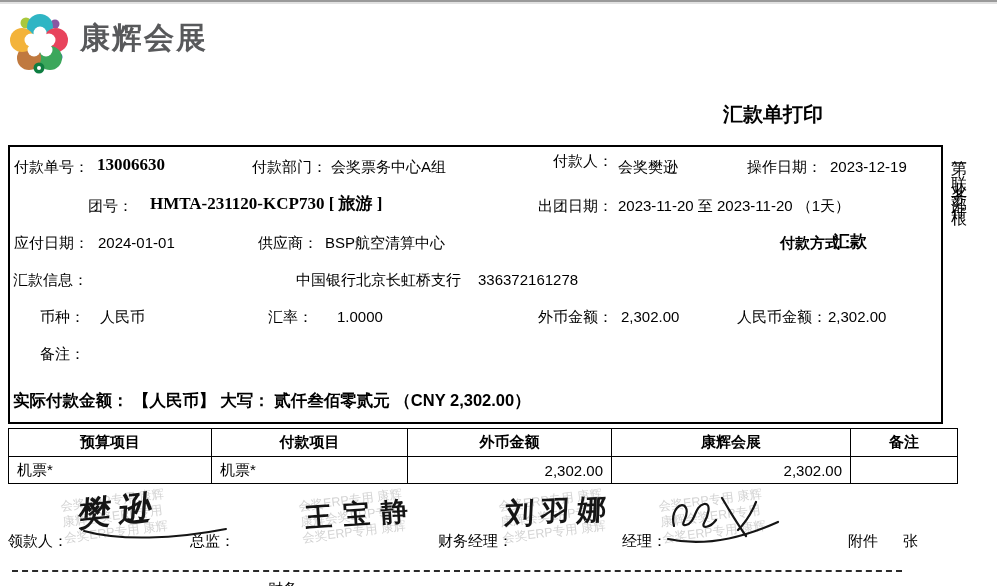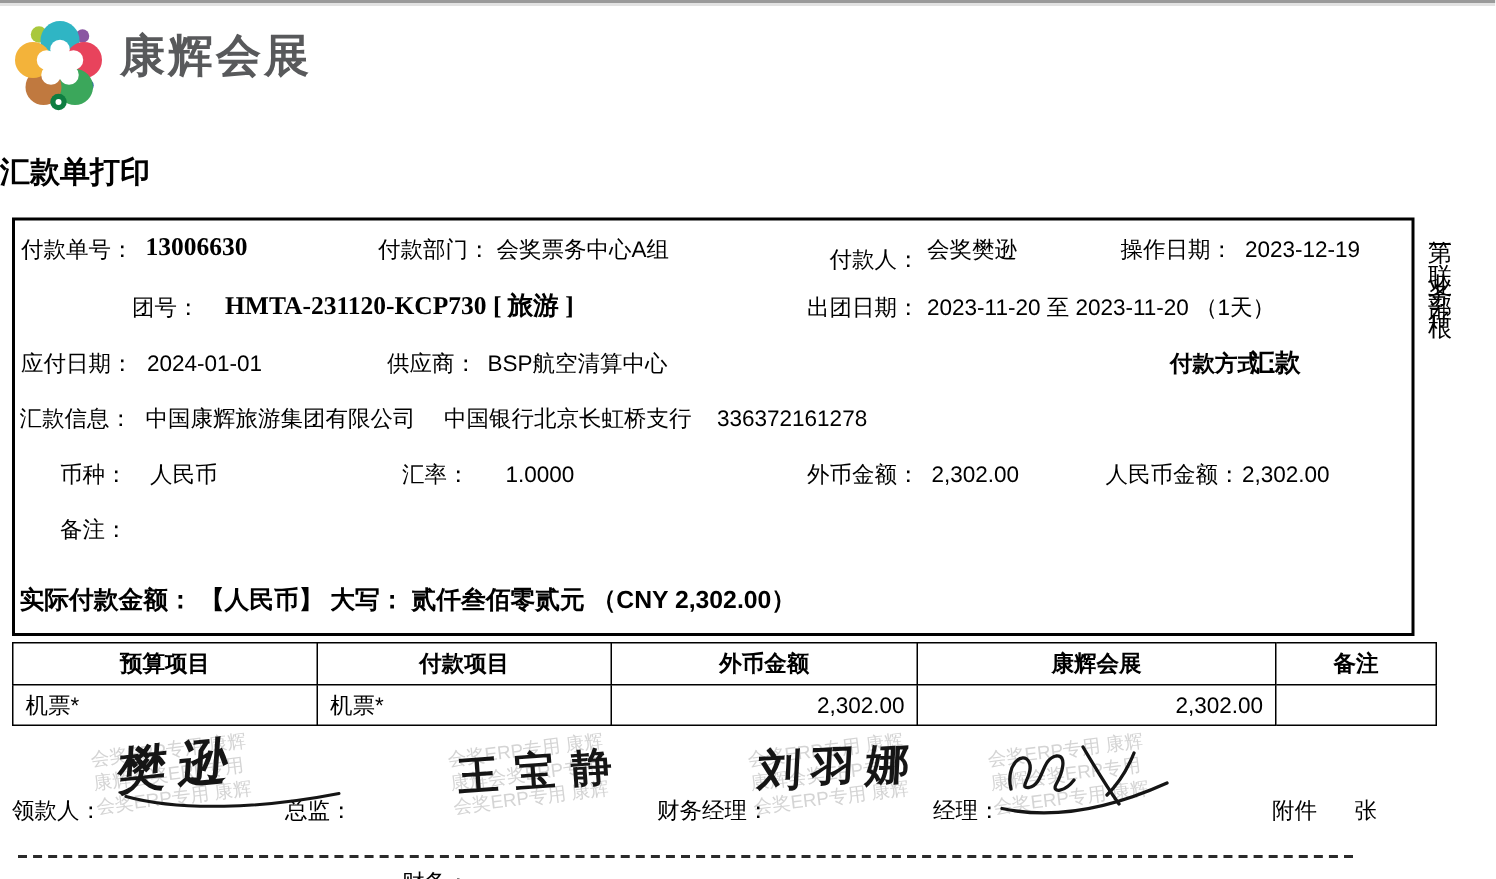--- a/index.html
+++ b/index.html
@@ -4,21 +4,21 @@
 <style>
   html,body{margin:0;padding:0;background:#fff;}
   .page{position:relative;width:997px;height:586px;background:#fff;overflow:hidden;
         font-family:"Liberation Sans",sans-serif;color:#000;}
   .topbar{position:absolute;left:0;top:0;width:997px;height:4px;
           background:linear-gradient(#9a9a9a 0 2px,#e2e2e2 2px 4px);}
   .abs{position:absolute;white-space:nowrap;font-size:15px;line-height:20px;}
   .b{font-weight:bold;}
   .serif{font-family:"Liberation Serif",serif;font-size:17px;font-weight:bold;}
   .brand{font-size:30px;font-weight:bold;color:#58595b;letter-spacing:2px;}
-  .title{position:absolute;left:0;top:101px;width:823px;text-align:left;
+  .title{position:absolute;left:0;top:101px;width:823px;text-align:right;
          font-size:20px;font-weight:bold;}
   .formbox{position:absolute;left:8px;top:145px;width:931px;height:275px;
            border:2px solid #000;}
   .stub{position:absolute;left:948px;top:148px;font-size:16px;
         writing-mode:vertical-rl;text-orientation:upright;letter-spacing:7px;}
   table.items{position:absolute;left:8px;top:428px;border-collapse:collapse;
               table-layout:fixed;width:949px;}
   table.items th,table.items td{border:1.5px solid #000;font-size:15px;
               padding:0 8px;overflow:hidden;}
   table.items th{height:27px;font-weight:bold;text-align:center;}
@@ -63,39 +63,38 @@
   <div class="abs brand" style="left:80px;top:28px;">康辉会展</div>
 
   <div class="title">汇款单打印</div>
 
   <div class="formbox"></div>
 
   <span class="abs" style="left:14px;top:157px;">付款单号：</span>
   <span class="abs serif" style="left:97px;top:155px;">13006630</span>
   <span class="abs" style="left:252px;top:157px;">付款部门：</span>
   <span class="abs" style="left:331px;top:157px;">会奖票务中心A组</span>
-  <span class="abs" style="left:553px;top:164px;">付款人：</span>
+  <span class="abs" style="left:553px;top:151px;">付款人：</span>
   <span class="abs" style="left:618px;top:157px;">会奖樊逊</span>
   <span class="abs" style="left:747px;top:157px;">操作日期：</span>
   <span class="abs" style="left:830px;top:157px;">2023-12-19</span>
 
   <span class="abs" style="left:88px;top:196px;">团号：</span>
   <span class="abs serif" style="left:150px;top:194px;">HMTA-231120-KCP730 [ 旅游 ]</span>
   <span class="abs" style="left:538px;top:196px;">出团日期：</span>
   <span class="abs" style="left:618px;top:196px;">2023-11-20 至 2023-11-20 （1天）</span>
 
   <span class="abs" style="left:14px;top:233px;">应付日期：</span>
   <span class="abs" style="left:98px;top:233px;">2024-01-01</span>
   <span class="abs" style="left:258px;top:233px;">供应商：</span>
   <span class="abs" style="left:325px;top:233px;">BSP航空清算中心</span>
   <span class="abs" style="left:780px;top:233px;font-weight:bold;">付款方式：</span>
   <span class="abs b" style="left:833px;top:232px;font-size:17px;">汇款</span>
 
   <span class="abs" style="left:13px;top:270px;">汇款信息：</span>
-  <span class="abs" style="left:97px;top:270px;">中国康辉旅游集团有限公司</span>
   <span class="abs" style="left:296px;top:270px;">中国银行北京长虹桥支行</span>
   <span class="abs" style="left:478px;top:270px;">336372161278</span>
 
   <span class="abs" style="left:40px;top:307px;">币种：</span>
   <span class="abs" style="left:100px;top:307px;">人民币</span>
   <span class="abs" style="left:268px;top:307px;">汇率：</span>
   <span class="abs" style="left:337px;top:307px;">1.0000</span>
   <span class="abs" style="left:538px;top:307px;">外币金额：</span>
   <span class="abs" style="left:621px;top:307px;">2,302.00</span>
   <span class="abs" style="left:737px;top:307px;">人民币金额：</span>

